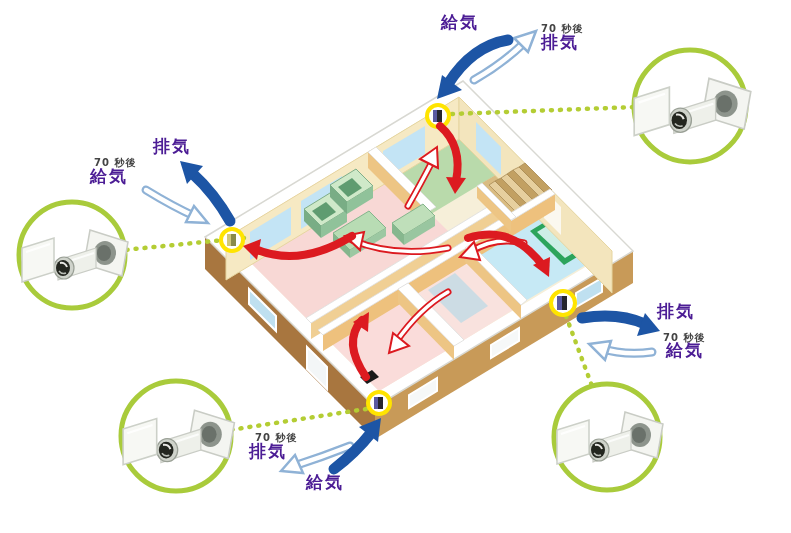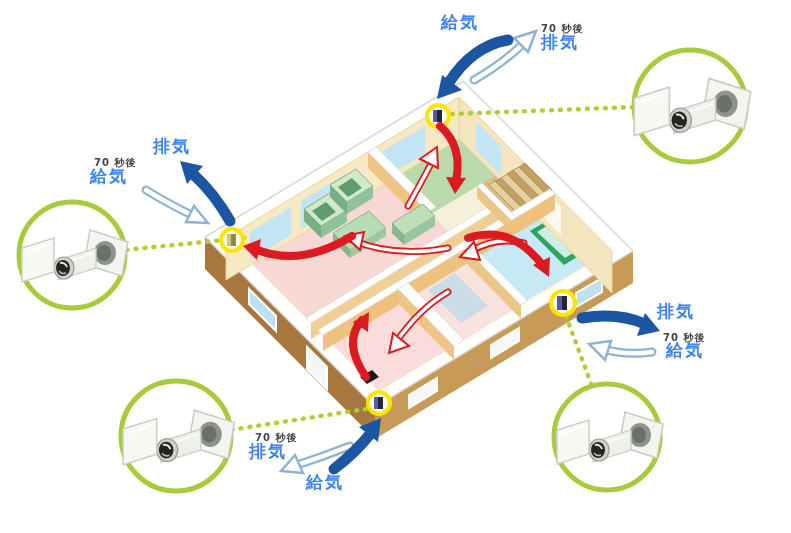--- a/index.html
+++ b/index.html
@@ -1,21 +1,21 @@
 <!DOCTYPE html>
 <html><head>
 <meta charset="utf-8">
 <style>
   html,body{margin:0;padding:0;background:#ffffff;}
   .stage{
     position:relative;width:791px;height:533px;overflow:hidden;background:#ffffff;
     font-family:"DejaVu Sans", sans-serif;
   }
   .stage svg{position:absolute;left:0;top:0;}
-  .lbl{position:absolute;color:#3b82f6;white-space:nowrap;line-height:1;}
+  .lbl{position:absolute;color:#4c1d95;white-space:nowrap;line-height:1;}
   .lbl.big{font-size:17px;font-weight:900;letter-spacing:2px;}
   .lbl.small{font-size:10px;font-weight:700;color:#444;letter-spacing:1px;}
 </style>
 </head>
 <body>
 
 <div class="stage">
 
 <svg width="791" height="533" viewBox="0 0 791 533">
   <defs>

